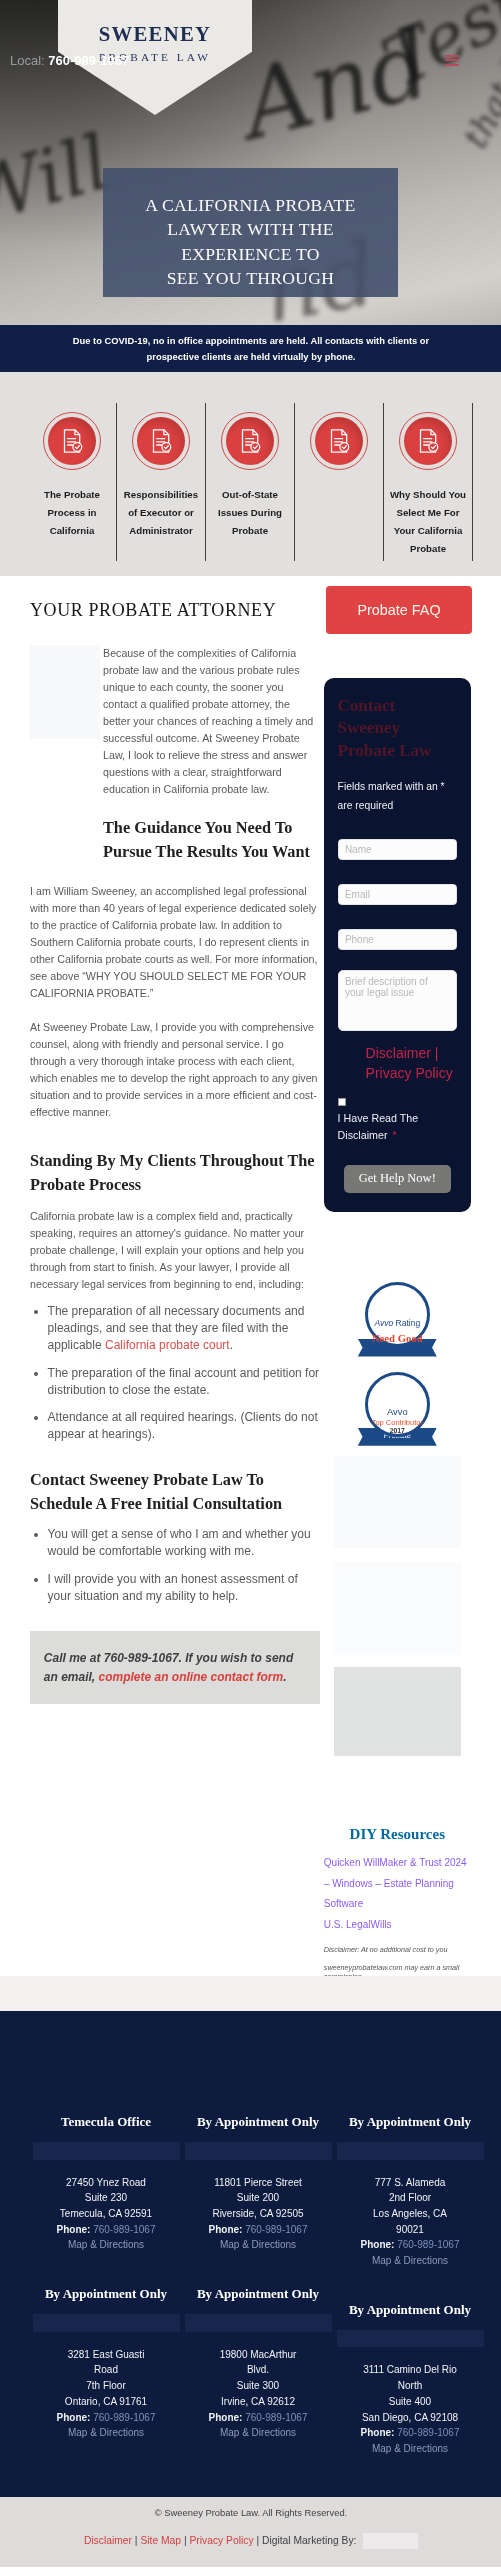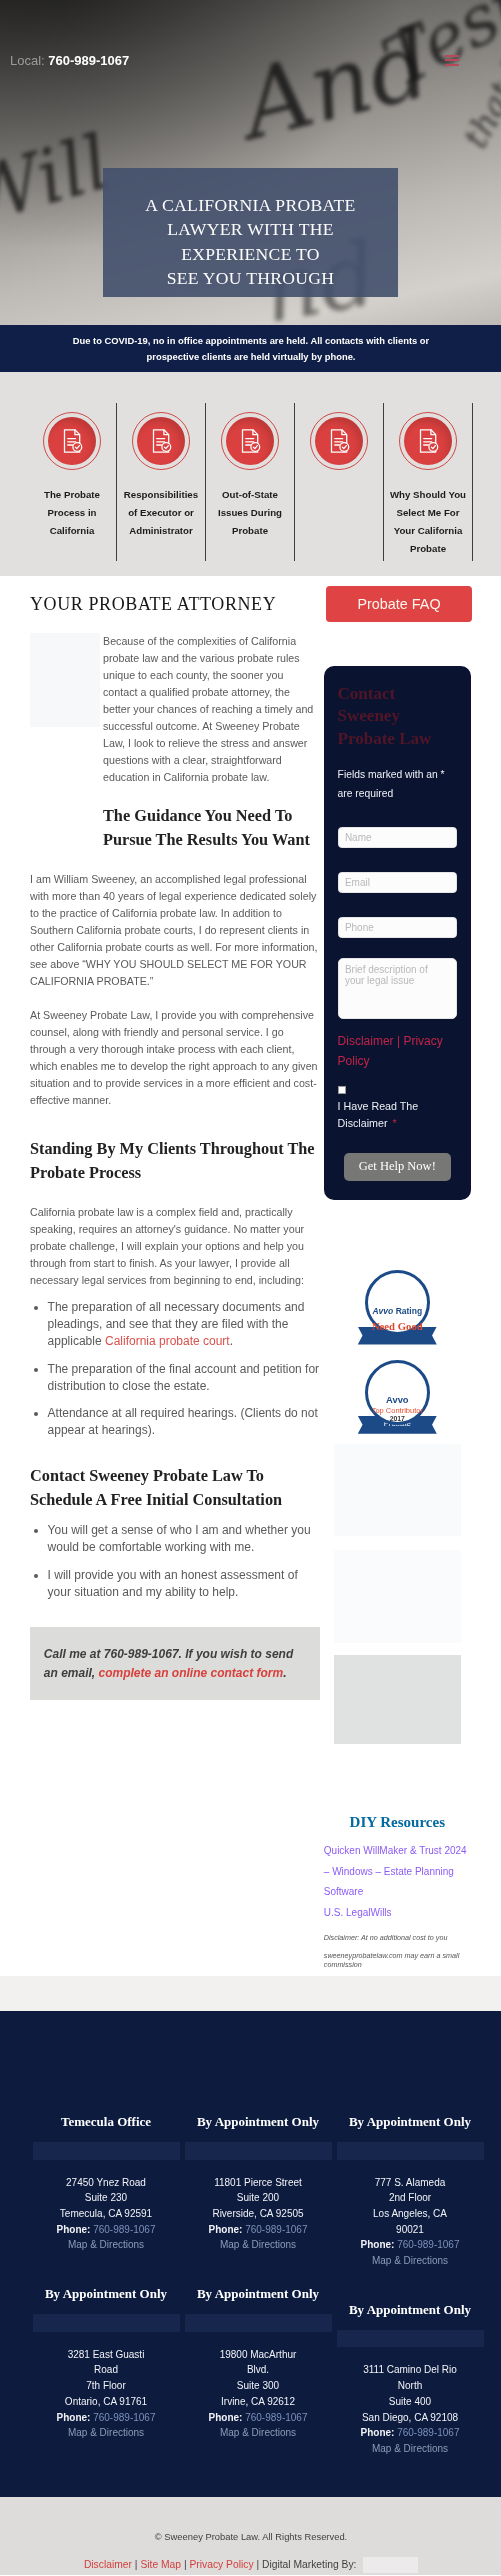--- a/index.html
+++ b/index.html
@@ -46,73 +46,73 @@
     display:flex; align-items:center; justify-content:center; }
   .icon-circle { width:48px; height:48px; background:#d9403f; border-radius:50%;
     display:flex; align-items:center; justify-content:center; box-shadow:inset -3.8px 5px 6.3px rgba(0,0,0,.12); }
   .service-label { margin-top:16.3px; font-size:9.7px; font-weight:700; color:#1c1c1c; line-height:18px; }
 
   
   .content { height:1400px; overflow:hidden; padding:0 30px; background:#fff; }
   .heading-row { display:flex; justify-content:space-between; align-items:center; padding-top:10px; }
   h1.page-h { font-family:"Liberation Serif","DejaVu Serif",serif; font-size:18px; color:#181818;
     font-weight:500; letter-spacing:0.6px; }
-  .faq-btn { width:146px; height:36px; background:#e04343; border:none; border-radius:3.8px; color:#fdf7ef;
+  .faq-btn { width:146px; height:48px; background:#e04343; border:none; border-radius:3.8px; color:#fdf7ef;
     font-size:14.4px; cursor:pointer; font-family:"Liberation Sans","DejaVu Sans",sans-serif; }
 
   .columns { display:flex; align-items:flex-start; margin-top:11.3px; }
   article { width:290px; }
   aside { width:147px; margin-left:3.8px; }
 
   article p { font-size:10.7px; line-height:17px; color:#5a5a5a; }
   .media-img { float:left; width:70px; height:94px; background:#f7f8fa; }
   .media-text { margin-left:73px; }
   h2.sub { font-family:"Liberation Serif","DejaVu Serif",serif; color:#222; font-size:16.3px; line-height:24px; font-weight:600; }
   .guidance { margin-top:17.6px; max-width:207px; }
   .clear { clear:both; }
   .p2 { margin-top:19px; } .p3 { margin-top:17.6px; }
   .standing { margin-top:27.6px; max-width:295px; }
-  .p4 { margin-top:19px; }
+  .p4 { margin-top:11px; }
   article ul { margin:10px 0 0 17.6px; }
   article li { font-size:12px; line-height:17px; color:#5a5a5a; margin-bottom:10.7px; }
   a.red-link { color:#d9504c; text-decoration:none; }
   .contact-h { margin-top:25px; max-width:301px; }
   .callout { margin-top:26px; background:#dcdcda; padding:17.6px 13.8px; }
   .callout p { font-size:12px; line-height:19px; font-weight:700; font-style:italic; color:#3f3f3f; }
   .callout a { color:#d9403c; text-decoration:none; }
 
   
   .form-card { margin-top:33px; background:#0a1430; border-radius:10px; padding:16.3px 13.8px 19px; }
   .form-title { font-family:"Liberation Serif","DejaVu Serif",serif; font-size:17px; line-height:22.6px;
     font-weight:700; color:#521527; }
   .form-note { margin-top:15px; color:#f0f1f5; font-size:10.3px; line-height:19px; }
   .fi { display:block; width:100%; margin-top:24px; height:21px; border-radius:3.8px; border:0.6px solid #e5e5e5;
     background:#fcfcfc; padding:0 6.3px; font-size:10px; color:#555;
     font-family:"Liberation Sans","DejaVu Sans",sans-serif; }
   .fi::placeholder, .fta::placeholder { color:#b9b9b9; }
   .fta { display:block; width:100%; margin-top:20px; height:61px; border-radius:5px; border:0.6px solid #e5e5e5;
     background:#fcfcfc; padding:5px 6.3px; font-size:10px; resize:none; color:#555;
     font-family:"Liberation Sans","DejaVu Sans",sans-serif; }
-  .form-links { margin-top:11.3px; font-size:12px; line-height:20px; color:#c22347; }
+  .form-links { margin-top:11.3px; font-size:14px; line-height:20px; color:#c22347;margin-left:28px; }
   .form-links a { color:#c22347; text-decoration:none; }
   .check-row { margin-top:15px; }
   .checkbox { width:8.1px; height:8.1px; background:#fff; border:0.6px solid #999; cursor:pointer; }
   .check-label { margin-top:3.8px; color:#eef0f5; font-size:10.7px; line-height:17px; }
   .req-star { color:#c22347; margin-left:5px; }
   .submit-btn { display:block; margin:21px auto 0; background:#777876; color:#fff; border:none; border-radius:5px;
     padding:6.9px 15px; font-size:12.5px; font-family:"Liberation Serif","DejaVu Serif",serif; cursor:pointer; }
 
   
   .badge { margin:0 auto; width:80px; text-align:center; }
   .b1 { margin-top:70px; }
   .b2 { margin-top:15px; }
   .badge-circle { width:65px; height:65px; margin:0 auto; background:#fff; border:3.1px solid #1c4a86;
     border-radius:50%; position:relative; z-index:2; display:flex; flex-direction:column;
     align-items:center; justify-content:center; }
-  .avvo-brand { color:#1c4a86; font-size:8.5px; font-weight:700;margin-top:32px; }
+  .avvo-brand { color:#1c4a86; font-size:8.5px; font-weight:400;margin-top:32px; }
   .avvo-brand i { font-style:italic; }
   .avvo-rating-word { font-family:"Liberation Serif","DejaVu Serif",serif; color:#e0472e; font-size:10.7px;
     font-weight:700; margin-top:4.4px; }
   .ribbon { width:79px; height:18px; background:#1c4a86; margin:-8.8px auto 0; position:relative; z-index:1;
     clip-path:polygon(0 0,100% 0,94% 50%,100% 100%,0 100%,6% 50%);
     color:#fff; font-size:7.8px; line-height:25px; }
   .tc-title { color:#e8502e; font-size:7.5px; margin-top:1.3px; }
   .tc-year { color:#333; font-size:6.9px; font-weight:700; }
 
   
@@ -138,37 +138,41 @@
   .office h3 { font-family:"Liberation Serif","DejaVu Serif",serif; color:#fff; font-size:13px;
     line-height:21px; text-align:center; font-weight:700; }
   .office .bar { height:17.6px; background:#16264d; margin:10px 0 15px; }
   .office + .office { margin-top:30px; }
   .addr { max-width:99px; margin:0 auto; text-align:center; font-size:10px; line-height:15.7px; color:#f2f3f7; }
   .phone-line span { color:#f2f3f7; font-weight:700; }
   .phone-line a { color:#7b90bb; text-decoration:none; }
   a.map { color:#8f9bb7; text-decoration:none; }
 
   
-  .bottombar { height:78px; background:#dedcdb; text-align:center; padding-top:34px; }
+  .bottombar { height:70px; background:#dedcdb; text-align:center; padding-top:10px; }
   .copyright { font-size:9.4px; color:#3f3f3f; }
   .legal { margin-top:15px; font-size:10.3px; color:#3f3f3f; }
   .legal a { color:#d2403e; text-decoration:none; }
   .mk-logo { display:inline-block; width:55px; height:16.3px; background:#eceaea; vertical-align:middle; margin-left:3.8px; }
 </style>
 </head>
 <body>
 
 <header class="hero">
   <div class="hero-vignette"></div>
   <span class="script-word sw1">Testam</span>
   <span class="script-word sw2">And</span>
   <span class="script-word sw3">Will</span>
   <span class="script-word sw4">that I am</span>
   <span class="script-word sw5">nd</span>
 
+  <div class="logo-badge">
+    <div class="logo-line1">SWEENEY</div>
+    <div class="logo-line2">PROBATE LAW</div>
+  </div>
 
   <div class="local-phone">
     <span class="lbl">Local:</span>
     <a href="#">760-989-1067</a>
   </div>
 
   <div class="hamburger">
     <span></span>
       <span></span>
       <span></span>

